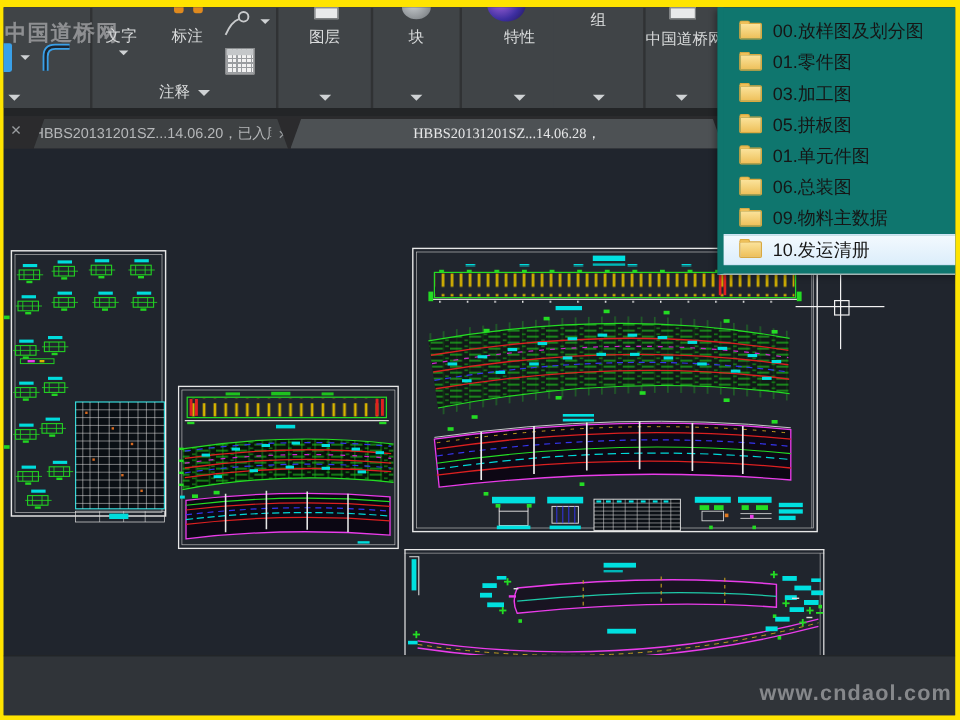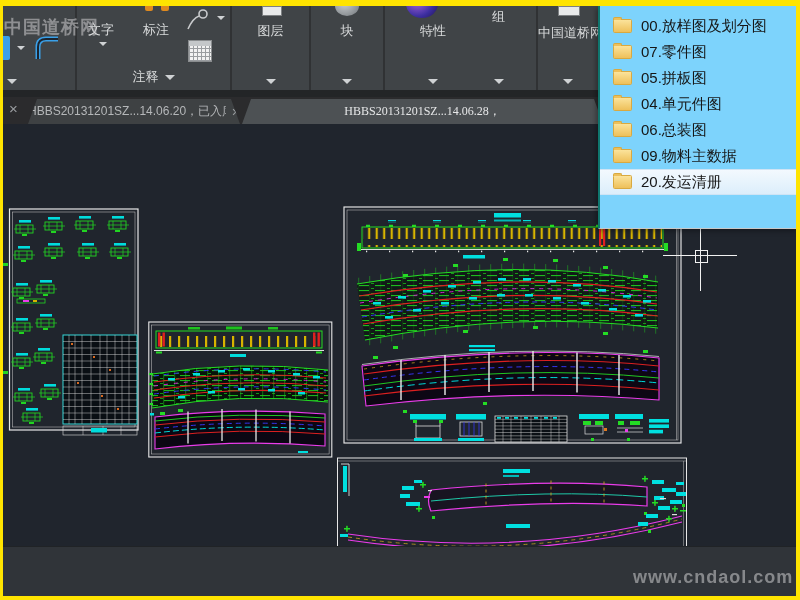--- a/index.html
+++ b/index.html
@@ -21,22 +21,22 @@
   
   #tabbar{position:absolute;left:0;top:91px;width:793px;height:27px;background:#2b2b2d;}
   .dtab{position:absolute;top:2px;height:25px;display:flex;align-items:center;justify-content:center;gap:6px;font-size:12px;}
   .closex{color:#9a9da0;font-size:14px;line-height:14px;cursor:pointer;}
   
   #canvas{position:absolute;left:0;top:118px;width:793px;height:422px;background:#20252d;overflow:hidden;}
   .sheet{position:absolute;}
   .ch{position:absolute;background:#f2f2f2;z-index:10;}
   #pickbox{position:absolute;width:11px;height:11px;border:1px solid #f2f2f2;background:transparent;z-index:10;}
   
-  #filepanel{position:absolute;left:595px;top:0;width:198px;height:222px;background:#7dd3fc;
-             z-index:30;border-left:2px solid #0f766e;border-bottom:1px solid #c8c8c8;box-shadow:-2px 2px 5px rgba(0,0,0,.35);}
+  #filepanel{position:absolute;left:595px;top:0;width:198px;height:222px;background:#0f766e;
+             z-index:30;border-left:5px solid #0f766e;border-bottom:1px solid #c8c8c8;box-shadow:-2px 2px 5px rgba(0,0,0,.35);}
   .frow{position:relative;height:26px;display:flex;align-items:center;padding-left:13px;gap:9px;color:#161616;font-size:15px;cursor:default;}
   .frow.hl{background:linear-gradient(#f3f9fe,#dceefb);border-top:1px solid #cfe4f5;border-bottom:1px solid #cfe4f5;height:24px;}
   .folder{flex:0 0 auto;width:17px;height:12px;background:linear-gradient(#fbe39b,#eec05a);border:1px solid #d9a940;border-radius:1.5px;position:relative;}
   .folder::before{content:"";position:absolute;top:-3px;left:-1px;width:7px;height:2px;background:#eec05a;border:1px solid #d9a940;border-bottom:none;border-radius:2px 2px 0 0;}
   
   #statusbar{position:absolute;left:0;top:540px;width:793px;height:50px;background:#303439;border-top:1px solid #202326;}
   
   .wm{position:absolute;color:rgba(205,205,208,0.55);font-weight:bold;letter-spacing:1px;pointer-events:none;white-space:nowrap;}
 </style>
 </head>
@@ -475,41 +475,45 @@
   </div>
 
   <div id="filepanel">
     <div style="height:7px;"></div>
     <div class="frow">
           <span class="folder"></span>
           <span>00.放样图及划分图</span>
         </div>
     <div class="frow">
           <span class="folder"></span>
-          <span>07.零件图</span>
+          <span>01.零件图</span>
+        </div>
+    <div class="frow">
+          <span class="folder"></span>
+          <span>03.加工图</span>
         </div>
     <div class="frow">
           <span class="folder"></span>
           <span>05.拼板图</span>
         </div>
     <div class="frow">
           <span class="folder"></span>
-          <span>04.单元件图</span>
+          <span>01.单元件图</span>
         </div>
     <div class="frow">
           <span class="folder"></span>
           <span>06.总装图</span>
         </div>
     <div class="frow">
           <span class="folder"></span>
           <span>09.物料主数据</span>
         </div>
     <div class="frow hl">
           <span class="folder"></span>
-          <span>20.发运清册</span>
+          <span>10.发运清册</span>
         </div>
   </div>
 
   <div id="statusbar">
     
     
     
     
     
     

